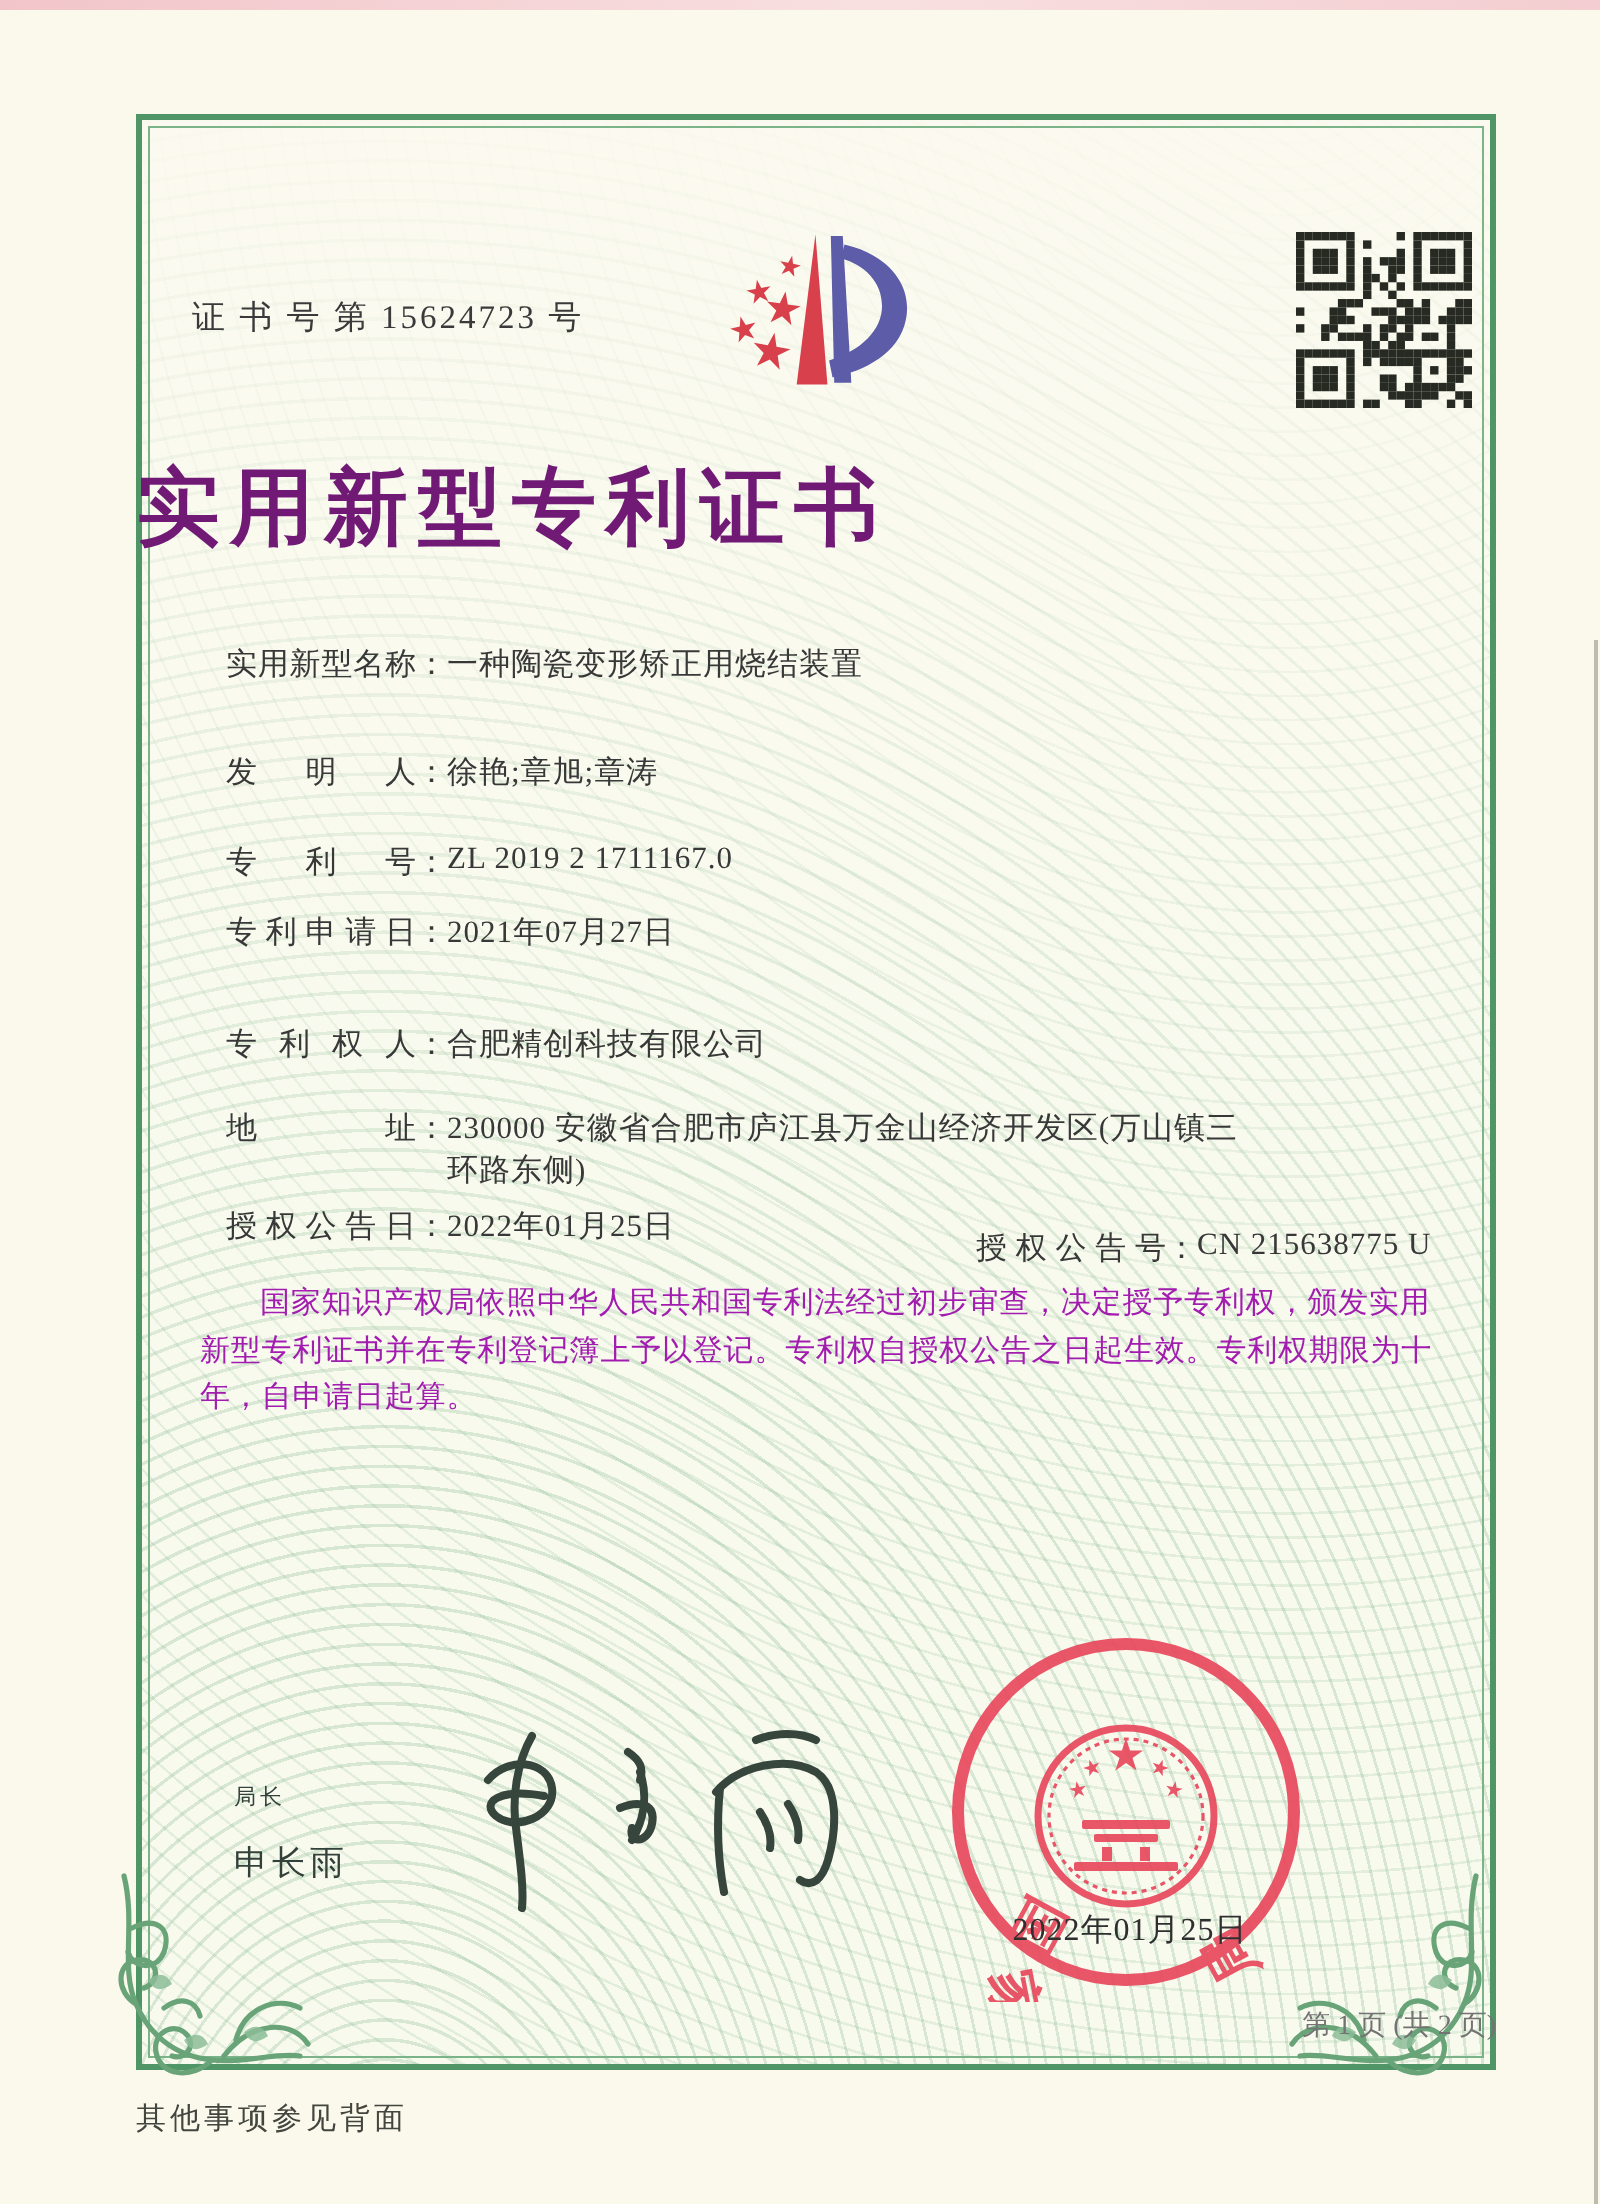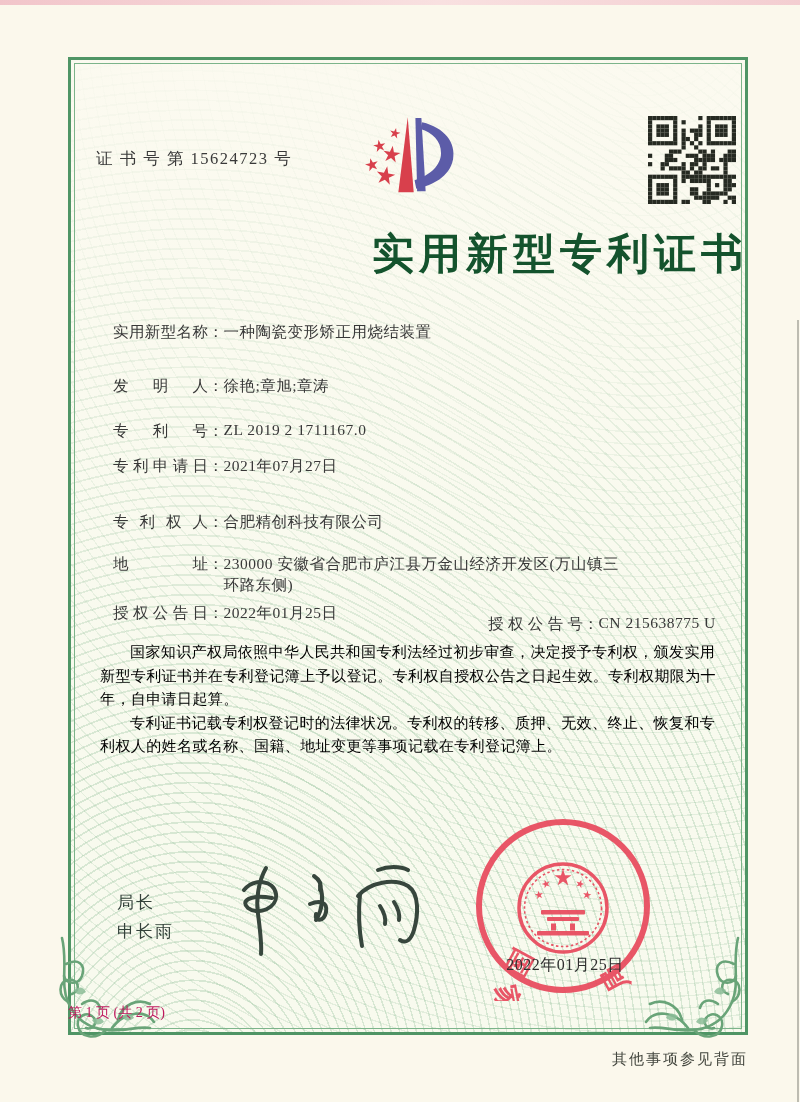--- a/index.html
+++ b/index.html
@@ -10,35 +10,35 @@
   .frame{position:absolute;left:68px;top:57px;width:680px;height:978px;border:3px solid #4f9565;box-sizing:border-box;
     background:
       linear-gradient(180deg, rgba(252,250,240,.92) 0%, rgba(252,250,240,.35) 42%, rgba(252,250,240,0) 72%),
       repeating-radial-gradient(140% 120% at 18% 108%, rgba(121,177,133,.26) 0 1.4px, rgba(0,0,0,0) 1.4px 8px),
       repeating-radial-gradient(120% 100% at 85% -10%, rgba(121,177,133,.17) 0 1.1px, rgba(0,0,0,0) 1.1px 10px),
       #f8faee;}
   .frame::before{content:"";position:absolute;inset:3px;border:1.5px solid #7cb48a;pointer-events:none;}
   .cert-no{position:absolute;left:96px;top:104px;font-size:16.5px;letter-spacing:1.5px;color:#3a3a3a;margin-top:44px;}
   .logo{position:absolute;left:348px;top:112px;}
   .qr{position:absolute;left:648px;top:116px;width:88px;height:88px;}
-  .title{position:absolute;left:68px;top:226px;width:680px;text-align:right;font-size:42px;font-weight:600;letter-spacing:5px;color:#14532d;}
+  .title{position:absolute;left:68px;top:226px;width:680px;text-align:left;font-size:42px;font-weight:600;letter-spacing:5px;color:#701a75;}
   .row{position:absolute;left:113px;width:620px;font-size:15.5px;color:#383838;}
   .lbl{display:inline-block;width:95px;text-align:justify;text-align-last:justify;vertical-align:top;}
   .col{display:inline-block;vertical-align:top;}
   .val{display:inline-block;vertical-align:top;letter-spacing:.5px;max-width:495px;white-space:pre-line;}
   .pair2{position:absolute;left:375px;top:11px;white-space:nowrap;}
-  .body-text{position:absolute;left:100px;width:618px;font-size:15px;line-height:23.5px;color:#000000;letter-spacing:.4px;}
+  .body-text{position:absolute;left:100px;width:618px;font-size:15px;line-height:23.5px;color:#a21caf;letter-spacing:.4px;}
   .body-text p{margin:0;text-indent:2em;}
-  .sig-title{position:absolute;left:117px;top:891px;font-size:17px;color:#33413a;letter-spacing:2px;font-family:"Liberation Sans","DejaVu Sans",sans-serif;}
+  .sig-title{position:absolute;left:117px;top:891px;font-size:11px;color:#33413a;letter-spacing:2px;font-family:"Liberation Sans","DejaVu Sans",sans-serif;}
   .sig-name{position:absolute;left:117px;top:920px;font-size:17px;color:#33413a;letter-spacing:2px;font-family:"Liberation Sans","DejaVu Sans",sans-serif;text-align:center;}
   .signature{position:absolute;left:228px;top:856px;}
   .seal{position:absolute;left:468px;top:811px;}
   .seal-date{position:absolute;left:495px;top:955px;width:140px;text-align:center;font-size:16px;color:#2f2f2f;letter-spacing:.5px;}
-  .page-num{position:absolute;left:68px;top:1004px;width:680px;text-align:left;font-size:14px;color:#be185d;}
-  .foot-note{position:absolute;left:68px;top:1050px;width:680px;text-align:right;font-size:15px;color:#43463e;letter-spacing:2px;}
+  .page-num{position:absolute;left:68px;top:1004px;width:680px;text-align:right;font-size:14px;color:#737373;}
+  .foot-note{position:absolute;left:68px;top:1050px;width:680px;text-align:left;font-size:15px;color:#43463e;letter-spacing:2px;}
   .ornament{position:absolute;width:105px;height:115px;}
   .orn-l{left:52px;top:932px;}
   .orn-r{left:643px;top:932px;transform:scaleX(-1);}
 </style>
 </head>
 <body>
 
 <div class="page">
   <div class="scan-top"></div>
   <div class="scan-right"></div>
@@ -348,21 +348,20 @@
   </div>
   <div class="row" style="top:603px">
     <span class="lbl">授权公告日</span><span class="col">：</span><span class="val">2022年01月25日</span>
     <span class="pair2">
       <span class="lbl">授权公告号</span><span class="col">：</span><span class="val">CN 215638775 U</span>
     </span>
   </div>
 
   <div class="body-text" style="top:641px">
     <p>国家知识产权局依照中华人民共和国专利法经过初步审查，决定授予专利权，颁发实用新型专利证书并在专利登记簿上予以登记。专利权自授权公告之日起生效。专利权期限为十年，自申请日起算。</p>
-    <p>专利证书记载专利权登记时的法律状况。专利权的转移、质押、无效、终止、恢复和专利权人的姓名或名称、国籍、地址变更等事项记载在专利登记簿上。</p>
   </div>
 
   <div class="sig-title">局长</div>
   <div class="sig-name">申长雨</div>
 
   <svg class="signature" width="215" height="105" viewBox="0 0 215 105">
     <g fill="none" stroke="#37463d" stroke-width="4" stroke-linecap="round">
       <path d="M38,12 C30,26 28,44 30,58 C32,74 34,88 33,98"></path>
       <path d="M16,34 C26,22 46,24 48,38 C50,52 30,60 20,52 C12,45 22,38 44,42"></path>
       <path d="M86,20 C92,24 94,28 92,34"></path>

